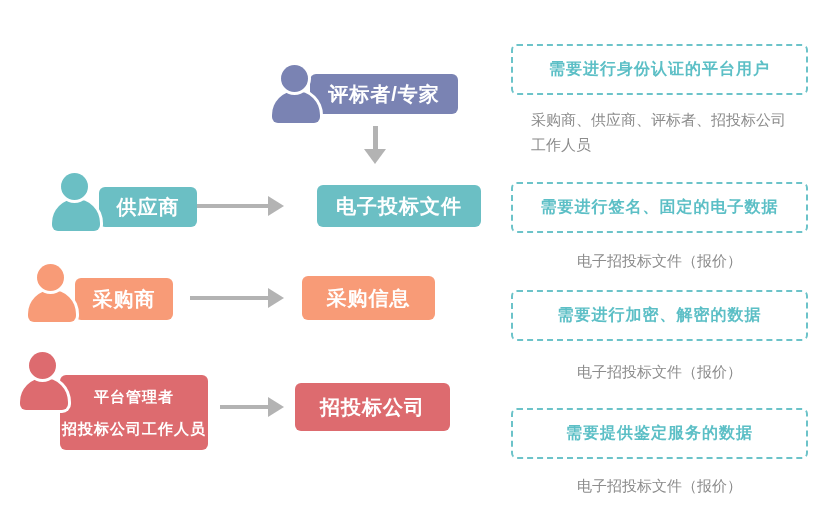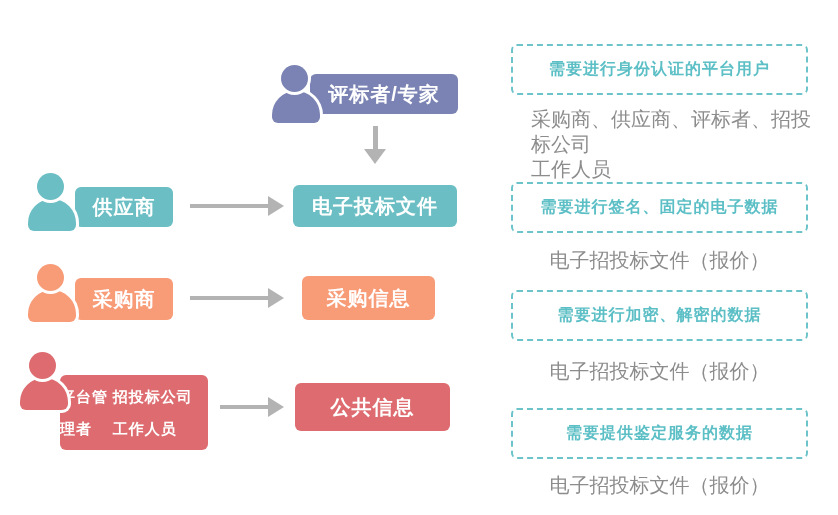--- a/index.html
+++ b/index.html
@@ -11,44 +11,44 @@
   body{font-family:"Liberation Sans","DejaVu Sans",sans-serif;}
   .canvas{position:relative;width:838px;height:515px;background:#ffffff;overflow:hidden;}
 
   
   .person{position:absolute;width:48px;height:60px;z-index:3;}
   .person .p-body{position:absolute;left:0;top:26px;width:48px;height:32px;
     border-radius:24px 24px 6px 6px;box-shadow:0 0 0 3px #fff;}
   .person .p-head{position:absolute;left:9px;top:0;width:27px;height:27px;
     border-radius:50%;box-shadow:0 0 0 3px #fff;}
 
-  .c-purple{background:var(--purple);} .c-teal{background:var(--teal);}
+  .c-purple{background:var(--purple);} .c-teal{background:var(--teal);margin-left:24px;}
   .c-orange{background:var(--orange);} .c-red{background:var(--red);}
 
   
   .pill{position:absolute;border-radius:6px;color:#fff;font-weight:bold;font-size:20px;
     letter-spacing:1px;display:flex;align-items:center;justify-content:center;z-index:1;}
-  .pill.two-line{line-height:32px;}
+  .pill.two-line{flex-direction:column;line-height:32px;}
 
   
   .arrow-right{position:absolute;display:flex;align-items:center;height:20px;}
   .arrow-right .shaft{flex:1;height:4px;background:var(--arrow_gray);}
   .arrow-right .ahead{width:0;height:0;border-left:16px solid var(--arrow_gray);
     border-top:10px solid transparent;border-bottom:10px solid transparent;}
   .arrow-down{position:absolute;display:flex;flex-direction:column;align-items:center;width:24px;}
   .arrow-down .vshaft{width:5px;height:23px;background:var(--arrow_gray);}
   .arrow-down .vhead{width:0;height:0;border-top:15px solid var(--arrow_gray);
     border-left:11px solid transparent;border-right:11px solid transparent;}
 
   
   .dashed{position:absolute;left:511px;width:297px;height:51px;
     border:2px dashed var(--dashed_border);border-radius:6px;
     display:flex;align-items:center;justify-content:center;
     color:var(--title_teal);font-weight:bold;font-size:16px;letter-spacing:1px;}
-  .caption{position:absolute;color:var(--caption_gray);font-size:20px;line-height:25px;}
+  .caption{position:absolute;color:var(--caption_gray);font-size:15px;line-height:25px;}
   .caption.center{left:511px;width:297px;text-align:center;}
   .caption.left{left:531px;width:280px;text-align:left;}
 </style>
 </head>
 <body>
 
 <div class="canvas">
 
   <div class="person" style="left:272px;top:65px;">
     <span class="p-body c-purple"></span>
@@ -88,21 +88,21 @@
     <span class="p-head c-red"></span>
   </div>
   <div class="pill c-red two-line" style="left:60px;top:375px;width:148px;height:75px;font-size:15px;">
     <span>平台管理者</span>
     <span>招投标公司工作人员</span>
   </div>
   <div class="arrow-right" style="left:220px;top:397px;width:64px;">
     <span class="shaft"></span>
     <span class="ahead"></span>
   </div>
-  <div class="pill c-red" style="left:295px;top:383px;width:155px;height:48px;">公共信息</div>
+  <div class="pill c-red" style="left:295px;top:383px;width:155px;height:48px;">招投标公司</div>
 
   <div class="dashed" style="top:44px;">需要进行身份认证的平台用户</div>
   <div class="caption left" style="top:107px;">
     <div>采购商、供应商、评标者、招投标公司</div>
     <div>工作人员</div>
   </div>
 
   <div class="dashed" style="top:182px;">需要进行签名、固定的电子数据</div>
   <div class="caption center" style="top:248px;">电子招投标文件（报价）</div>
 

